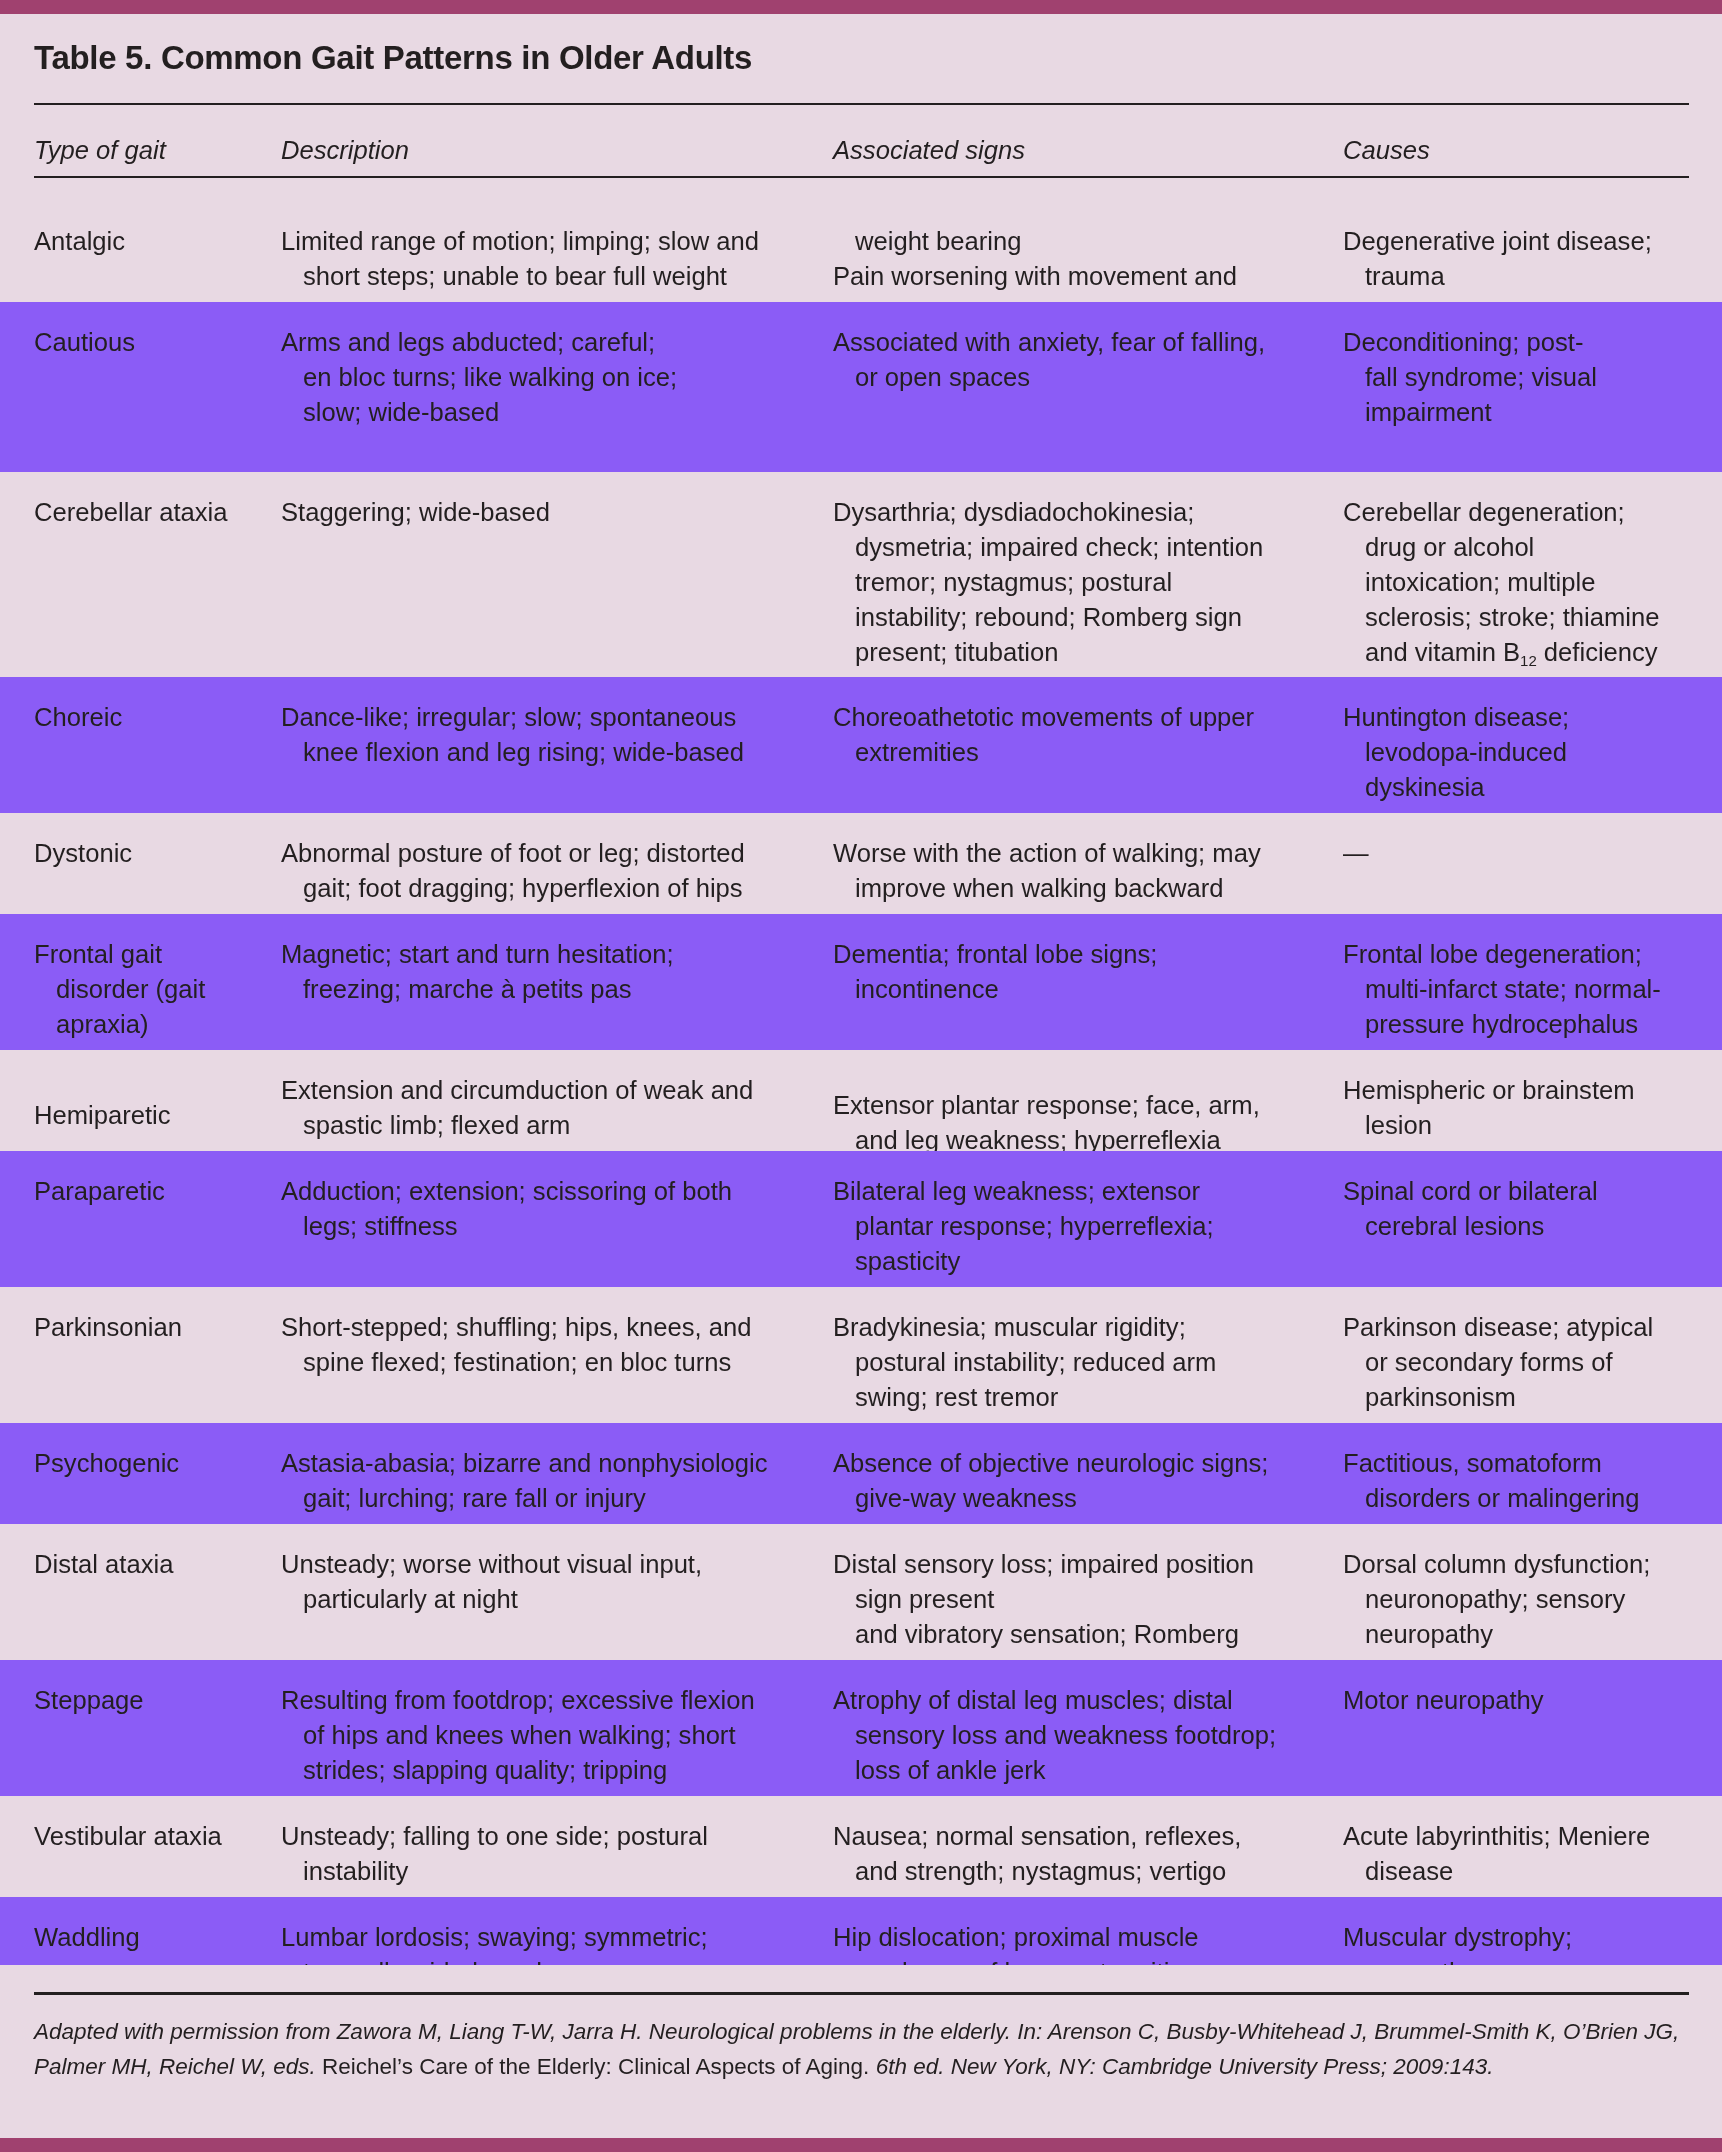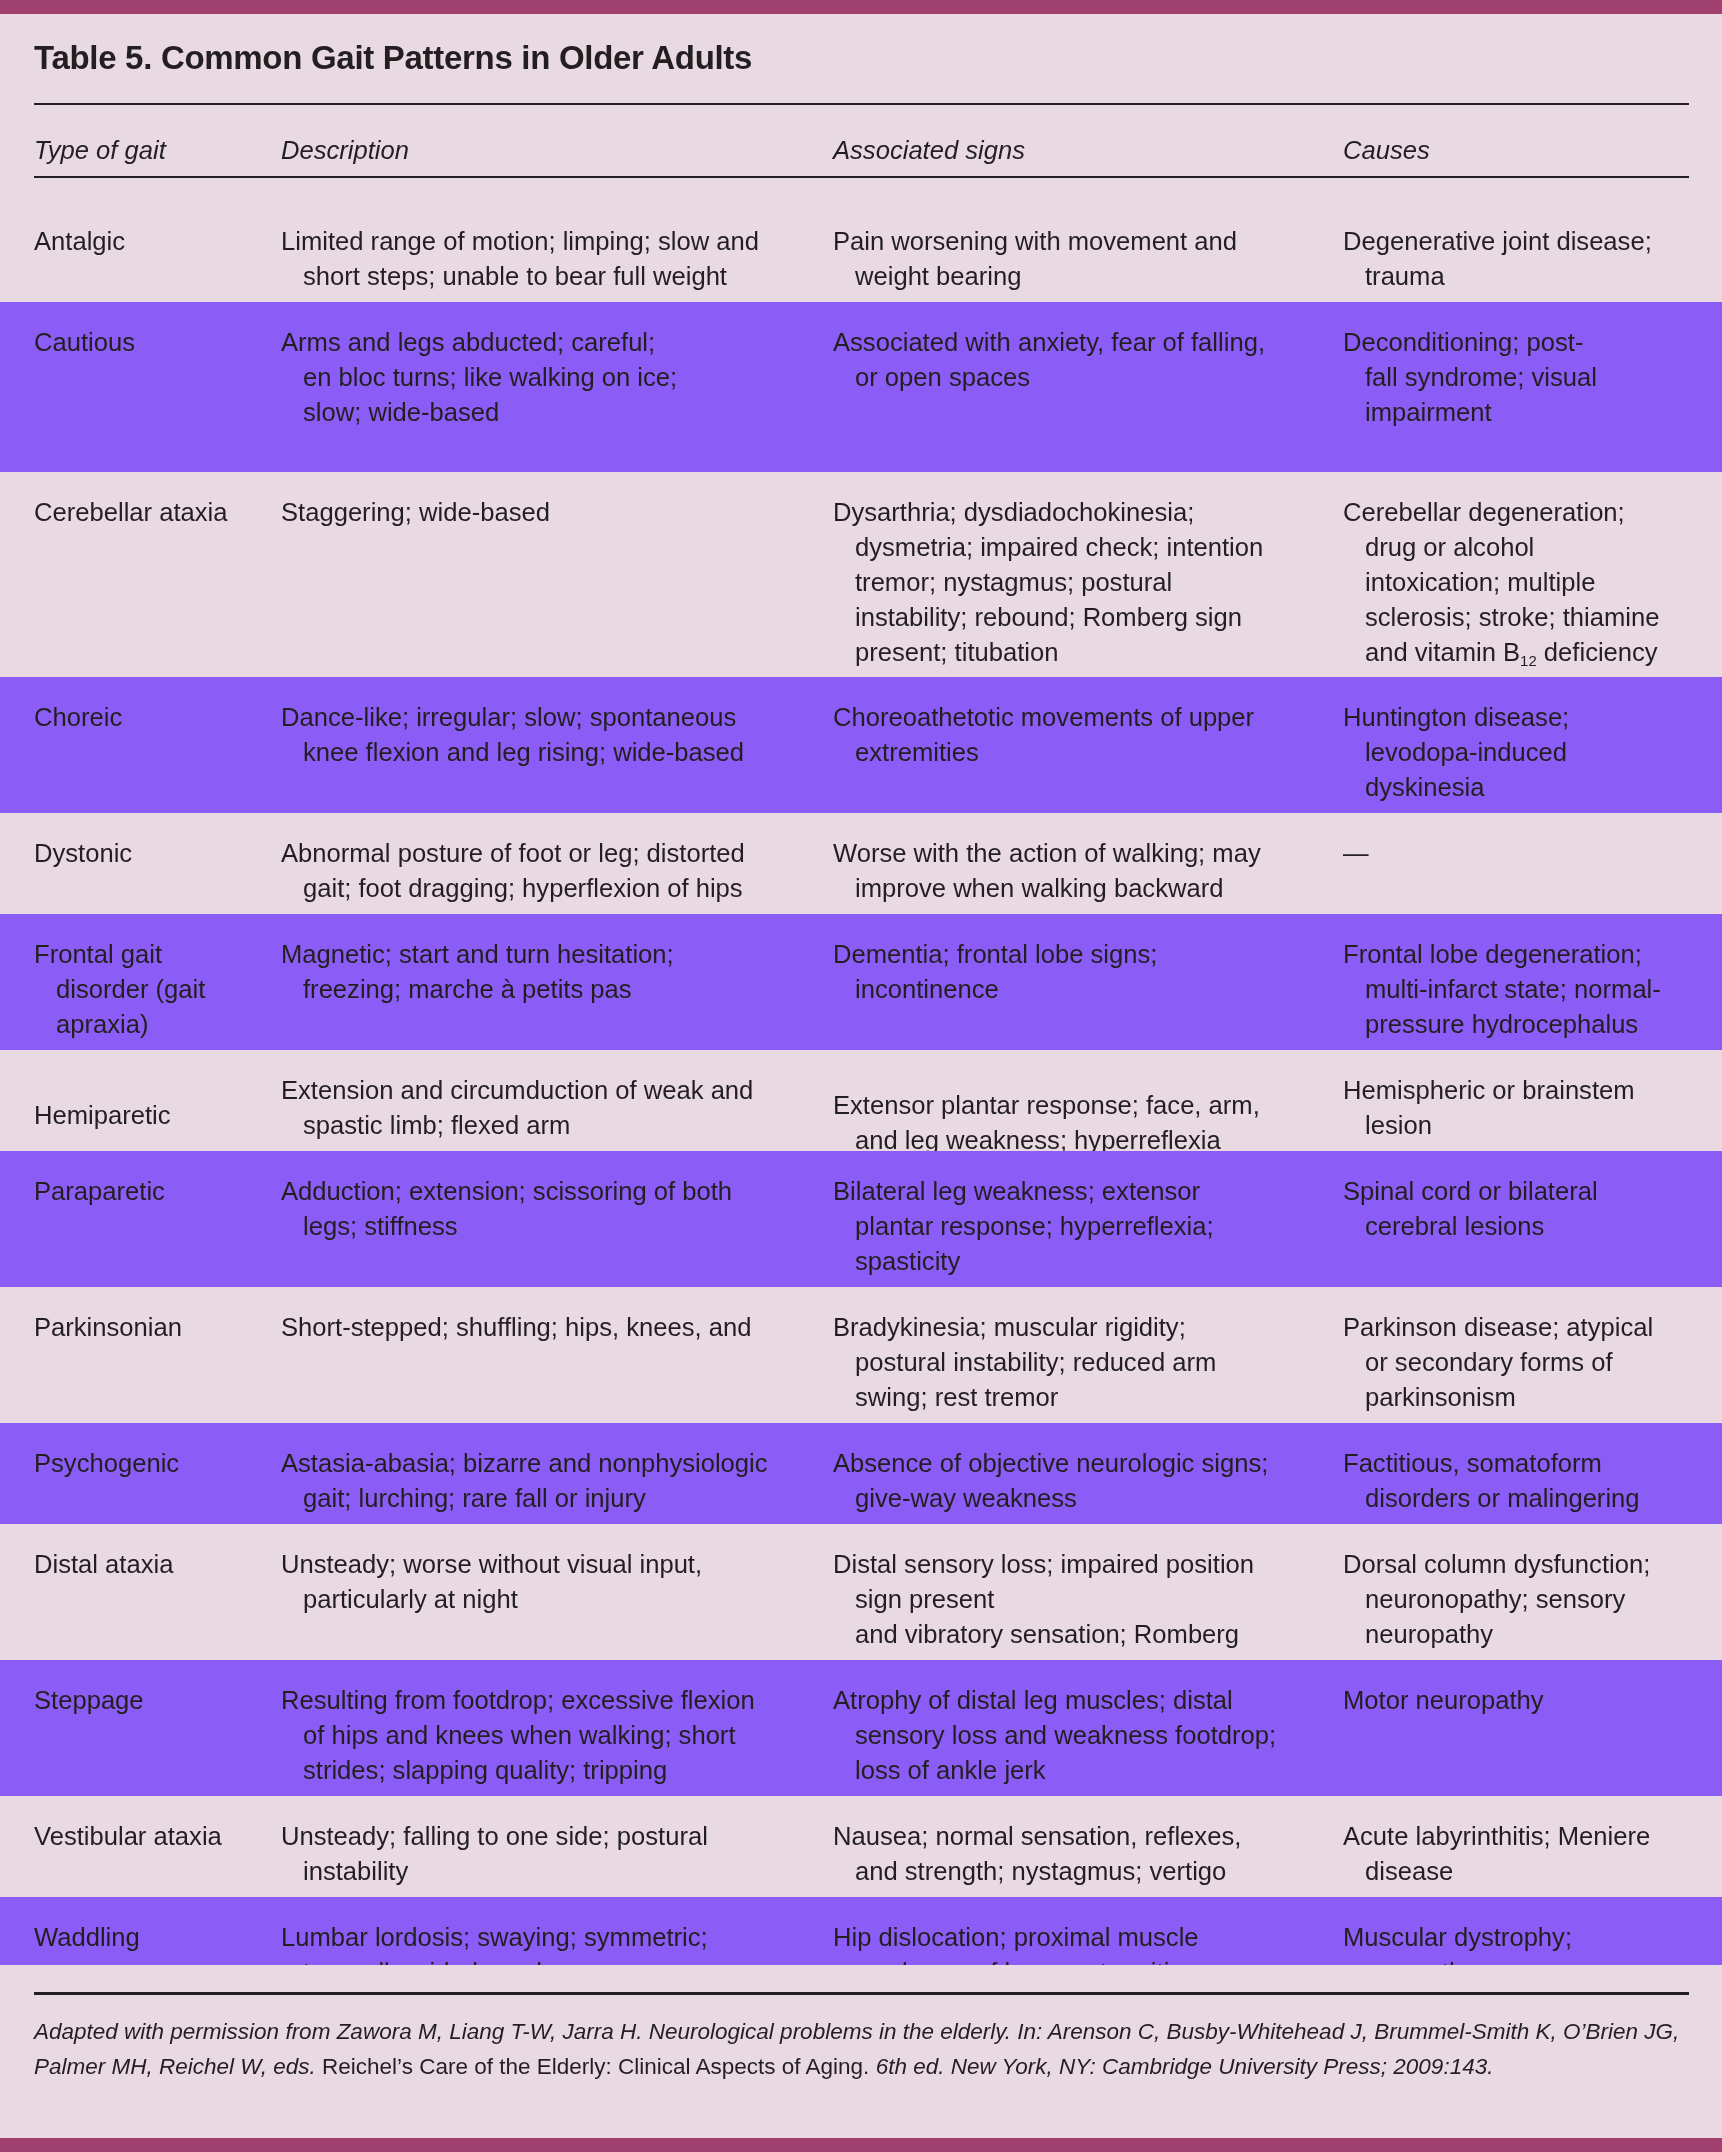--- a/index.html
+++ b/index.html
@@ -95,22 +95,22 @@
 <div class="table-body" id="table-body">
     <div class="row shaded" style="height: 101px;">
       <div class="cell c0" style="top: 23px;">
         <span class="ln">Antalgic</span>
       </div>
       <div class="cell c1" style="top: 23px;">
         <span class="ln">Limited range of motion; limping; slow and</span>
         <span class="ln cont">short steps; unable to bear full weight</span>
       </div>
       <div class="cell c2" style="top: 23px;">
+        <span class="ln cont">weight bearing</span>
         <span class="ln">Pain worsening with movement and</span>
-        <span class="ln cont">weight bearing</span>
       </div>
       <div class="cell c3" style="top: 23px;">
         <span class="ln">Degenerative joint disease;</span>
         <span class="ln cont">trauma</span>
       </div>
     </div>
     <div class="row plain" style="height: 170px;">
       <div class="cell c0" style="top: 23px;">
         <span class="ln">Cautious</span>
       </div>
@@ -239,20 +239,21 @@
         <span class="ln">Spinal cord or bilateral</span>
         <span class="ln cont">cerebral lesions</span>
       </div>
     </div>
     <div class="row shaded" style="height: 136px;">
       <div class="cell c0" style="top: 23px;">
         <span class="ln">Parkinsonian</span>
       </div>
       <div class="cell c1" style="top: 23px;">
         <span class="ln">Short-stepped; shuffling; hips, knees, and</span>
+        <span class="ln cont">spine flexed; festination; en bloc turns</span>
       </div>
       <div class="cell c2" style="top: 23px;">
         <span class="ln">Bradykinesia; muscular rigidity;</span>
         <span class="ln cont">postural instability; reduced arm</span>
         <span class="ln cont">swing; rest tremor</span>
       </div>
       <div class="cell c3" style="top: 23px;">
         <span class="ln">Parkinson disease; atypical</span>
         <span class="ln cont">or secondary forms of</span>
         <span class="ln cont">parkinsonism</span>

